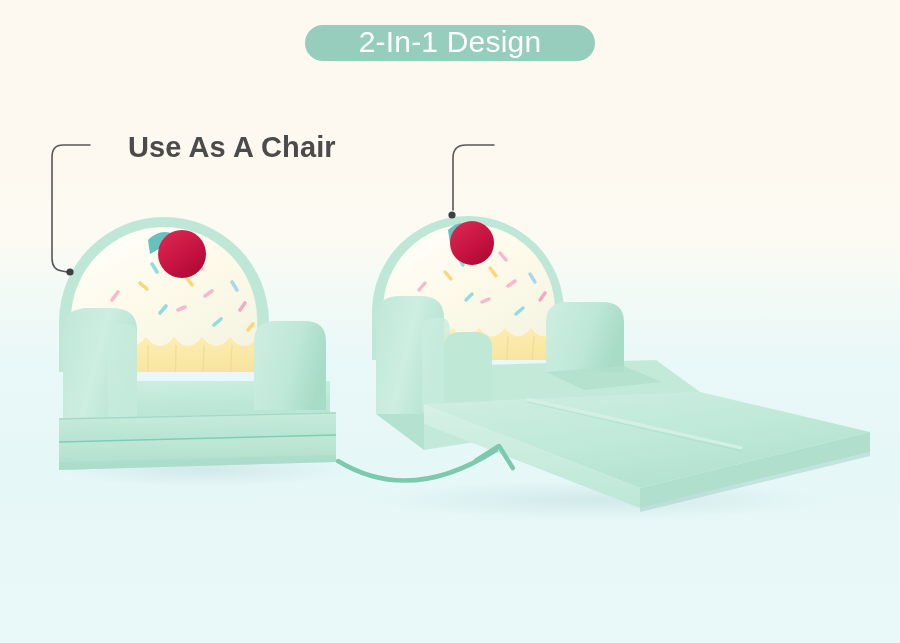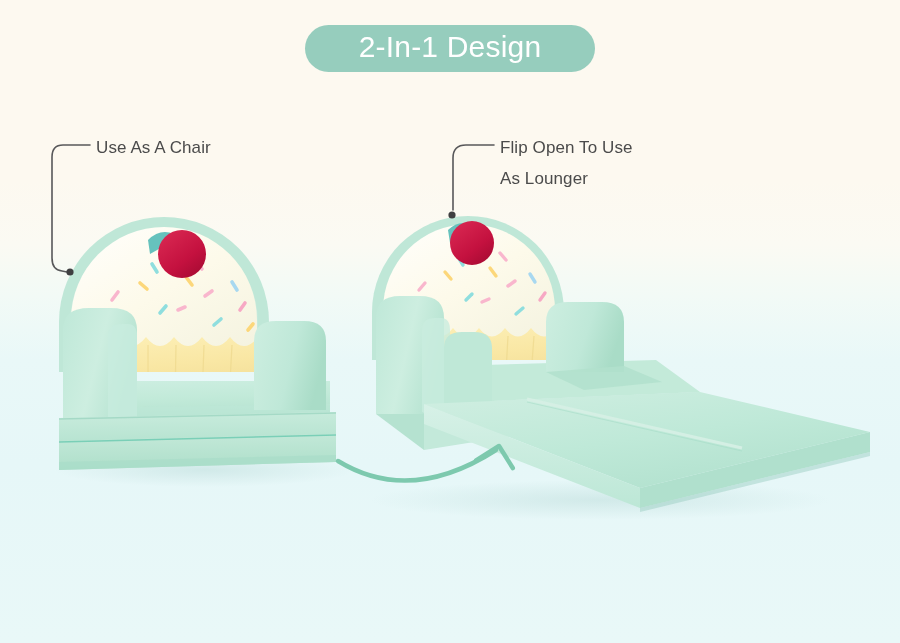--- a/index.html
+++ b/index.html
@@ -19,35 +19,35 @@
       #e9f8f8 100%);
   }
   .svg-layer{position:absolute;left:0;top:0;width:900px;height:643px;}
 
   
   .pill{
     position:absolute;display:flex;align-items:center;justify-content:center;
     border-radius:999px;box-sizing:border-box;color:#ffffff;
   }
   #title-pill{
-    left:305px;top:25px;width:290px;height:47px;
+    left:305px;top:25px;width:290px;height:36px;
     background:#96cdbd;
     font-size:30px;font-weight:400;letter-spacing:0.2px;
     padding-bottom:3px;
   }
   #bottom-pill{
     left:187px;top:564px;width:526px;height:40px;
     background:#96cdbd;
     font-size:16px;font-weight:400;letter-spacing:2.6px;
   }
 
   
   .callout-label{
-    position:absolute;color:#4b4b4b;font-size:17px;line-height:31px;
-    font-weight:400;letter-spacing:0.1px;white-space:pre-line;
+    position:absolute;color:#4b4b4b;font-size:29px;line-height:31px;
+    font-weight:700;letter-spacing:0.1px;white-space:pre-line;margin-left:32px;
   }
   #label-chair{left:96px;top:132px;}
   #label-lounger{left:500px;top:132px;}
 </style>
 </head>
 <body>
 
 <div id="stage">
 
   <svg class="svg-layer" viewBox="0 0 900 643">
@@ -248,17 +248,15 @@
     <g>
       <path d="M494 145 L466 145 Q453 145 453 158 L453 210" fill="none" stroke="#58585a" stroke-width="1.6" stroke-linecap="round"></path>
       <circle cx="452" cy="215" r="3.6" fill="#3f3f41"></circle>
     </g>
   </svg>
 
   <div class="pill" id="title-pill">2-In-1 Design</div>
 
   <div class="callout-label" id="label-chair">Use As A Chair</div>
 
-  <div class="callout-label" id="label-lounger">Flip Open To Use
-As Lounger</div>
 
 
 </div>
 
 </body></html>

